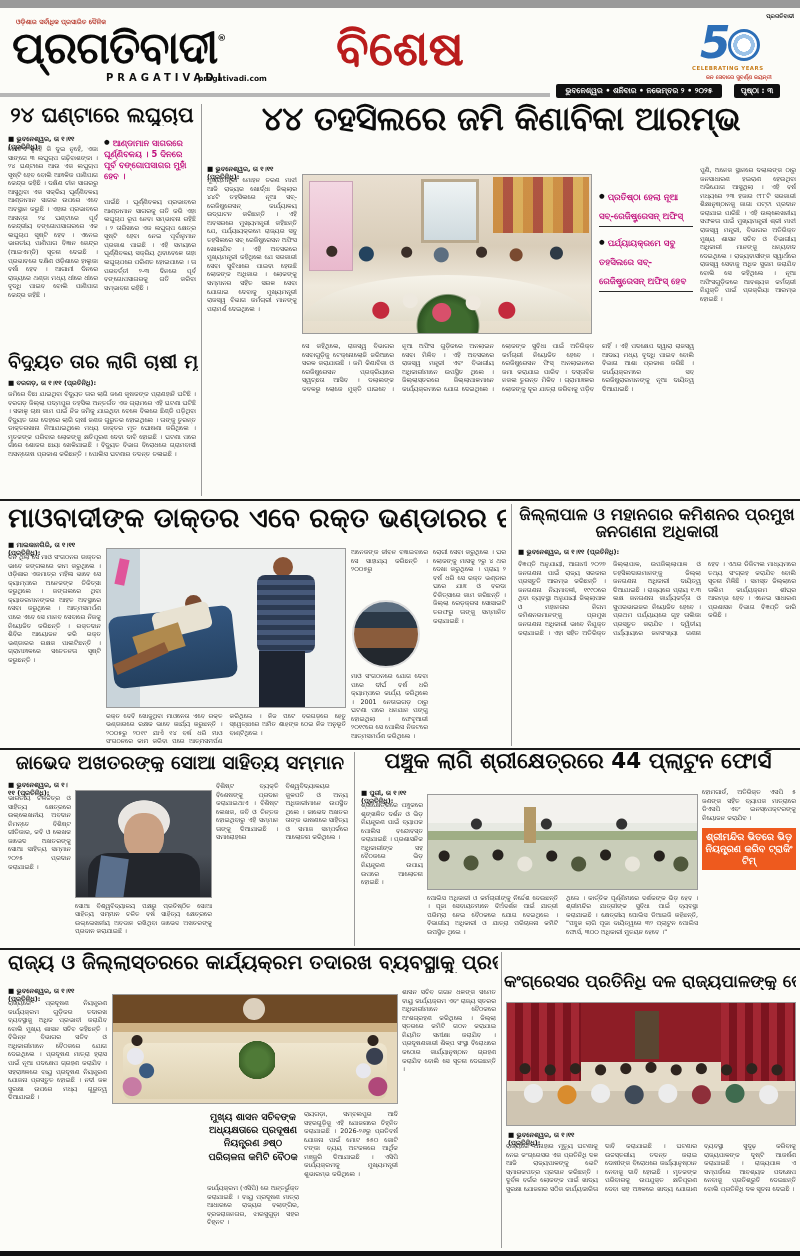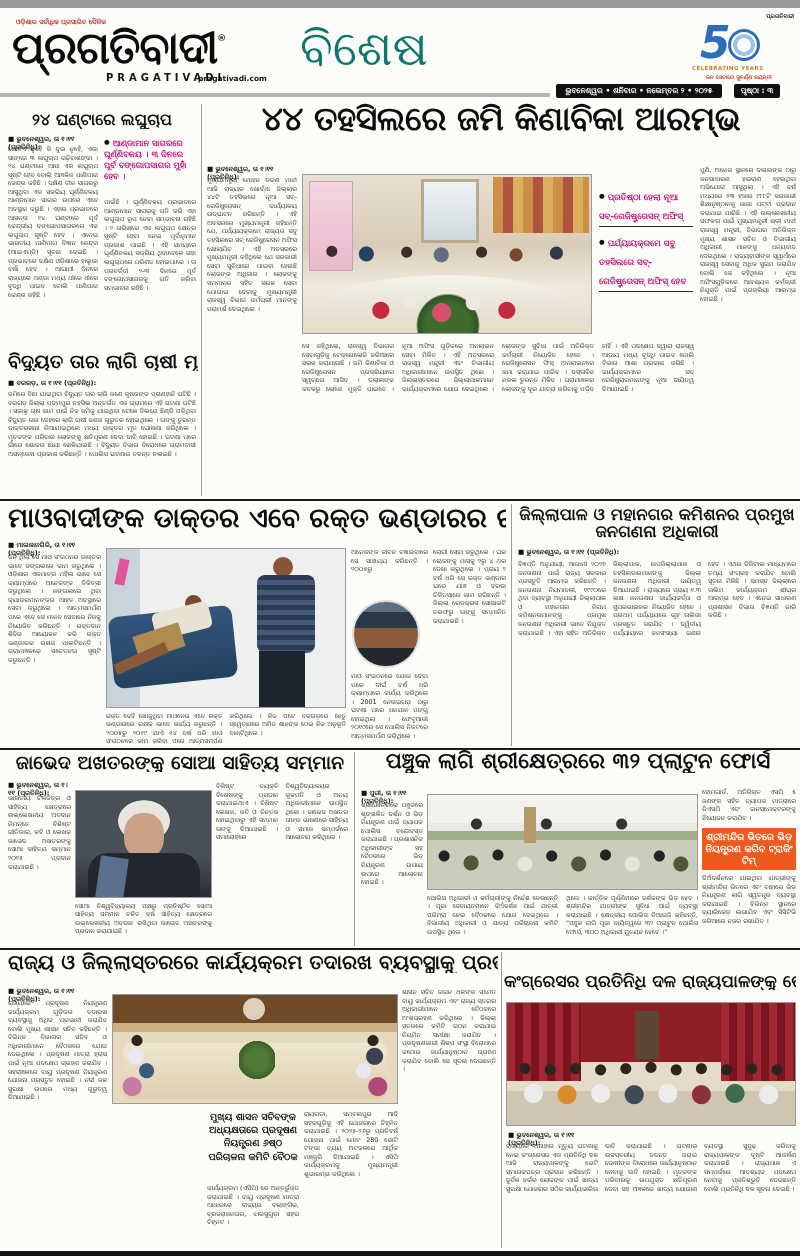--- a/index.html
+++ b/index.html
@@ -27,21 +27,21 @@
         display:flex;align-items:center;justify-content:center;padding:2px 3px}
   .kicker{background:#101010;color:#fff;font-weight:700;font-size:8.6px;text-align:center;line-height:15px;overflow:hidden;white-space:nowrap}
   .pullq{font-size:9.6px;font-weight:700;color:#0d0d0d;text-align:center;line-height:1.38}
   .caption{font-size:6.3px;line-height:1.34;color:#222;text-align:justify;overflow:hidden}
   
   .tagline{font-size:6.6px;font-weight:700;color:#b53326}
   .logoodia{font-size:44px;font-weight:900;color:#0a0a0a;line-height:1;letter-spacing:-1px;white-space:nowrap}
   .reg{font-size:9px;vertical-align:22px}
   .logoen{font-size:10px;font-weight:700;letter-spacing:4px;color:#111}
   .site{font-size:7.5px;font-weight:700;color:#111}
-  .section{font-size:48px;font-weight:400;color:#0f766e;line-height:1;white-space:nowrap}
+  .section{font-size:48px;font-weight:700;color:#b91c1c;line-height:1;text-align:center;white-space:nowrap}
   .f-top{font-size:5.8px;font-weight:700;color:#111;text-align:right}
   .f-num{font-size:44px;font-weight:700;font-style:italic;color:#2d6fb7;line-height:1}
   .f-circle{width:32px;height:32px;border-radius:50%;border:3px solid #2d6fb7;background:
             radial-gradient(circle at 50% 50%, #ffffff 0 36%, #9cc3e8 37% 58%, #ffffff 59%)}
   .f-years{font-size:5.4px;font-weight:700;color:#c87f1e;letter-spacing:.5px}
   .f-sub{font-size:5.6px;font-weight:700;color:#c0392b;white-space:nowrap}
   .datebar{background:#101010;color:#fff;font-size:7.6px;font-weight:700;text-align:center;line-height:14px;border-radius:2px;white-space:nowrap;overflow:hidden}
   .grayrule{background:#b6b6b6}
   .dot{display:inline-block;width:7px;height:7px;border-radius:50%;margin-right:2px}
   .dc{background:#00adef}.dm{background:#ec008c}.dg1{background:#8f8f8f}.dg2{background:#cfcfcf}.dy{background:#f2e400}.dk{background:#161616}
@@ -63,24 +63,24 @@
     <div class="abs f-num" style="left:14px;top:8px">5</div>
     <div class="abs f-circle" style="left:42px;top:16px"></div>
     <div class="abs f-years" style="left:6px;top:52px">CELEBRATING YEARS</div>
     <div class="abs f-sub" style="left:20px;top:61px">ଜନ ସେବାରେ ସୁବର୍ଣ୍ଣ ଜୟନ୍ତୀ</div>
   </div>
 
   <div class="abs datebar" style="left:556px;top:76px;width:166px;height:14px">ଭୁବନେଶ୍ୱର • ଶନିବାର • ନଭେମ୍ବର ୨ • ୨୦୨୫</div>
   <div class="abs datebar" style="left:734px;top:76px;width:46px;height:14px">ପୃଷ୍ଠା : ୩</div>
   <div class="abs grayrule" style="left:0;top:85px;width:550px;height:4px"></div>
 
-  <div class="abs hl" style="left:8px;top:104px;width:188px;font-size:16px">୨୪ ଘଣ୍ଟାରେ ଲଘୁଚାପ</div>
+  <div class="abs hl" style="left:8px;top:96px;width:188px;font-size:21px">୨୪ ଘଣ୍ଟାରେ ଲଘୁଚାପ</div>
   <div class="abs byline" style="left:8px;top:128px;width:90px">■ ଭୁବନେଶ୍ୱର, ତା ୧।୧୧ (ପ୍ରତିନିଧି):</div>
   <div class="abs bt" style="left:8px;top:137px;width:90px;height:200px">ଗୋଟିଏ ନୁହେଁ କି ଦୁଇ ନୁହେଁ, ଏକା ସାଙ୍ଗେ ୩ ଲଘୁଚାପ ଗଢ଼ିବାଶଙ୍କା । ୨୪ ଘଣ୍ଟାରେ ଆଉ ଏକ ଲଘୁଚାପ ସୃଷ୍ଟି ହେବ ବୋଲି ଆଞ୍ଚଳିକ ପାଣିପାଗ କେନ୍ଦ୍ର କହିଛି । ଦକ୍ଷିଣ ଚୀନ ସାଗରରୁ ଆସୁଥିବା ଏକ ସକ୍ରିୟ ଘୂର୍ଣ୍ଣିବଳୟ ଆଣ୍ଡାମାନ ସାଗର ଉପରେ ଏବେ ଅବସ୍ଥାନ କରୁଛି । ଏହାର ପ୍ରଭାବରେ ଆସନ୍ତା ୨୪ ଘଣ୍ଟାରେ ପୂର୍ବ କେନ୍ଦ୍ରୀୟ ବଙ୍ଗୋପସାଗରରେ ଏକ ଲଘୁଚାପ ସୃଷ୍ଟି ହେବ । ଏନେଇ ଭାରତୀୟ ପାଣିପାଗ ବିଜ୍ଞାନ କେନ୍ଦ୍ର (ଆଇଏମ୍‌ଡି) ସୂଚନା ଦେଇଛି । ପ୍ରଭାବରେ ଦକ୍ଷିଣ ଓଡ଼ିଶାରେ ହାଲୁକା ବର୍ଷା ହେବ । ଆଗାମୀ ଦିନରେ ରାଜ୍ୟରେ ଥଣ୍ଡା ମଧ୍ୟ ଧୀରେ ଧୀରେ ବୃଦ୍ଧି ପାଇବ ବୋଲି ପାଣିପାଗ କେନ୍ଦ୍ର କହିଛି ।</div>
-  <div class="abs hilite" style="left:104px;top:130px;width:92px"><span class="bdot"></span><span>ଆଣ୍ଡାମାନ ସାଗରରେ ଘୂର୍ଣ୍ଣିବଳୟ । ୩ ଦିନରେ ପୂର୍ବ ବଙ୍ଗୋପସାଗର ମୁହାଁ ହେବ ।</span></div>
+  <div class="abs hilite" style="left:104px;top:130px;width:92px"><span class="bdot"></span><span>ଆଣ୍ଡାମାନ ସାଗରରେ ଘୂର୍ଣ୍ଣିବଳୟ । 5 ଦିନରେ ପୂର୍ବ ବଙ୍ଗୋପସାଗର ମୁହାଁ ହେବ ।</span></div>
   <div class="abs bt" style="left:104px;top:190px;width:92px;height:147px">ପାଇଁଛି । ଘୂର୍ଣ୍ଣିବଳୟ ପ୍ରଭାବରେ ଆଣ୍ଡାମାନ ସାଗରକୁ ଗତି କରି ଏହା ଲଘୁଚାପ ରୂପ ନେବା ସମ୍ଭାବନା ରହିଛି । ୨ ତାରିଖରେ ଏକ ଲଘୁଚାପ କ୍ଷେତ୍ର ସୃଷ୍ଟି ହେବା ନେଇ ପୂର୍ବାନୁମାନ ପ୍ରକାଶ ପାଇଛି । ଏହି ସମୟରେ ଘୂର୍ଣ୍ଣିବଳୟ ସକ୍ରିୟ ଥିବାବେଳେ ତାହା ଲଘୁଚାପରେ ପରିଣତ ହୋଇପାରେ । ତା ପରବର୍ତ୍ତୀ ୨-୩ ଦିନରେ ପୂର୍ବ ବଙ୍ଗୋପସାଗରକୁ ଗତି କରିବା ସମ୍ଭାବନା ରହିଛି ।</div>
 
   <div class="abs hl" style="left:8px;top:343px;width:190px;font-size:19px">ବିଦ୍ୟୁତ ତାର ଲାଗି ଚାଷୀ ମୃତ</div>
   <div class="abs byline" style="left:8px;top:372px;width:188px">■ ବରଗଡ଼, ତା ୧।୧୧ (ପ୍ରତିନିଧି):</div>
   <div class="abs bt" style="left:8px;top:382px;width:188px;height:104px">ଜମିରେ ବିଛା ଯାଇଥିବା ବିଦ୍ୟୁତ ତାର ଲାଗି ଜଣେ କୃଷକଙ୍କ ପ୍ରାଣହାନି ଘଟିଛି । ବରଗଡ଼ ଜିଲ୍ଲା ପଦ୍ମପୁର ତହସିଲ ଅନ୍ତର୍ଗତ ଏକ ଗ୍ରାମରେ ଏହି ଘଟଣା ଘଟିଛି । ସକାଳୁ ଚାଷ କାମ ପାଇଁ ନିଜ ଜମିକୁ ଯାଇଥିବା ବେଳେ ବିଲରେ ଛିଣ୍ଡି ପଡ଼ିଥିବା ବିଦ୍ୟୁତ ତାର ଦେହରେ ଲାଗି ଚାଷୀ ଜଣକ ଗୁରୁତର ହୋଇଥିଲେ । ତାଙ୍କୁ ତୁରନ୍ତ ଡାକ୍ତରଖାନା ନିଆଯାଇଥିଲେ ମଧ୍ୟ ଡାକ୍ତର ମୃତ ଘୋଷଣା କରିଥିଲେ । ମୃତକଙ୍କ ପରିବାର ଲୋକଙ୍କୁ କ୍ଷତିପୂରଣ ଦେବା ଦାବି ହୋଇଛି । ଘଟଣା ପରେ ଗାଁରେ ଶୋକର ଛାୟା ଖେଳିଯାଇଛି । ବିଦ୍ୟୁତ ବିଭାଗ ବିରୋଧରେ ଗ୍ରାମବାସୀ ଅସନ୍ତୋଷ ପ୍ରକାଶ କରିଛନ୍ତି । ପୋଲିସ ଘଟଣାର ତଦନ୍ତ ଚଳାଇଛି ।</div>
 
   <div class="abs vr" style="left:201px;top:96px;height:392px"></div>
 
   <div class="abs hl" style="left:205px;top:94px;width:592px;font-size:33px;letter-spacing:-0.5px">୪୪ ତହସିଲରେ ଜମି କିଣାବିକା ଆରମ୍ଭ</div>
   <div class="abs byline" style="left:207px;top:158px;width:92px">■ ଭୁବନେଶ୍ୱର, ତା ୧।୧୧ (ପ୍ରତିନିଧି):</div>
@@ -145,54 +145,53 @@
     <div style="left:38px;top:6px;width:60px;height:40px;background:radial-gradient(ellipse at 50% 60%,#e9e6e2 0 60%,transparent 62%)"></div>
     <div style="left:48px;top:22px;width:40px;height:46px;background:#caa184;border-radius:45%"></div>
     <div style="left:12px;top:62px;width:112px;height:46px;background:#23262c;border-radius:20px 20px 0 0"></div>
     <div style="left:22px;top:66px;width:28px;height:42px;background:#5a6f8c;transform:rotate(8deg)"></div>
   </div>
   <div class="abs caption" style="left:75px;top:894px;width:137px;height:44px">ସୋଆ ବିଶ୍ୱବିଦ୍ୟାଳୟ ପକ୍ଷରୁ ପ୍ରତିଷ୍ଠିତ ସୋଆ ସାହିତ୍ୟ ସମ୍ମାନ ଚଳିତ ବର୍ଷ ସାହିତ୍ୟ କ୍ଷେତ୍ରରେ ଉଲ୍ଲେଖନୀୟ ଅବଦାନ ରଖିଥିବା ଜାଭେଦ ଅଖତରଙ୍କୁ ପ୍ରଦାନ କରାଯାଇଛି ।</div>
   <div class="abs bt cols2" style="left:216px;top:774px;width:132px;height:164px">ବିଶିଷ୍ଟ ବ୍ୟକ୍ତି ବିଶେଷଙ୍କୁ ପ୍ରଦାନ କରାଯାଇଥାଏ । ବିଶିଷ୍ଟ ଲେଖକ, କବି ଓ ଚିନ୍ତକ ହୋଇଥିବାରୁ ଏହି ସମ୍ମାନ ତାଙ୍କୁ ଦିଆଯାଇଛି । ସମାରୋହରେ ବିଶ୍ୱବିଦ୍ୟାଳୟର କୁଳପତି ଓ ଅନ୍ୟ ଅଧିକାରୀମାନେ ଉପସ୍ଥିତ ଥିଲେ । ଜାଭେଦ ଅଖତର ତାଙ୍କ ଭାଷଣରେ ସାହିତ୍ୟ ଓ ସମାଜ ସମ୍ପର୍କରେ ଆଲୋଚନା କରିଥିଲେ ।</div>
 
   <div class="abs vr" style="left:354px;top:744px;height:194px"></div>
 
-  <div class="abs hl" style="left:360px;top:742px;width:436px;font-size:21.5px">ପଞ୍ଚୁକ ଲାଗି ଶ୍ରୀକ୍ଷେତ୍ରରେ ୩୨ ପ୍ଲାଟୁନ ଫୋର୍ସ</div>
+  <div class="abs hl" style="left:360px;top:742px;width:436px;font-size:21.5px">ପଞ୍ଚୁକ ଲାଗି ଶ୍ରୀକ୍ଷେତ୍ରରେ 44 ପ୍ଲାଟୁନ ଫୋର୍ସ</div>
   <div class="abs byline" style="left:361px;top:782px;width:62px">■ ପୁରୀ, ତା ୧।୧୧ (ପ୍ରତିନିଧି):</div>
   <div class="abs bt" style="left:361px;top:793px;width:62px;height:145px">ଶ୍ରୀକ୍ଷେତ୍ରରେ ପଞ୍ଚୁକରେ ଶୃଙ୍ଖଳିତ ଦର୍ଶନ ଓ ଭିଡ଼ ନିୟନ୍ତ୍ରଣ ପାଇଁ ବ୍ୟାପକ ପୋଲିସ ବନ୍ଦୋବସ୍ତ କରାଯାଇଛି । ପ୍ରଶାସନିକ ଅଧିକାରୀଙ୍କ ସହ ବୈଠକରେ ଭିଡ଼ ନିୟନ୍ତ୍ରଣ ଉପାୟ ଉପରେ ଆଲୋଚନା ହୋଇଛି ।</div>
 
   <div class="photo" style="left:427px;top:786px;width:271px;height:96px;background:linear-gradient(180deg,#f3f2ee 0 30%,#e7e9e2 30% 38%,#9fae85 38% 48%,#c9cdb9 48% 100%)">
     <div style="left:0;top:22px;right:0;height:14px;background-image:radial-gradient(circle at 18% 50%,#333 0 5px,transparent 6px),radial-gradient(circle at 44% 50%,#333 0 5px,transparent 6px),radial-gradient(circle at 72% 50%,#333 0 5px,transparent 6px)"></div>
     <div style="left:96px;top:12px;width:12px;height:36px;background:#b49a68"></div>
     <div style="left:0;bottom:0;right:0;height:50px;background-image:radial-gradient(circle at 6% 34%,#26221e 0 5px,transparent 6px),radial-gradient(circle at 16% 48%,#50583c 0 7px,transparent 8px),radial-gradient(circle at 26% 32%,#26221e 0 5px,transparent 6px),radial-gradient(circle at 36% 50%,#e8e5da 0 7px,transparent 8px),radial-gradient(circle at 46% 34%,#26221e 0 5px,transparent 6px),radial-gradient(circle at 56% 50%,#50583c 0 7px,transparent 8px),radial-gradient(circle at 66% 32%,#26221e 0 5px,transparent 6px),radial-gradient(circle at 76% 50%,#e8e5da 0 7px,transparent 8px),radial-gradient(circle at 86% 34%,#26221e 0 5px,transparent 6px),radial-gradient(circle at 94% 50%,#50583c 0 7px,transparent 8px)"></div>
   </div>
   <div class="abs caption" style="left:427px;top:886px;width:131px;height:52px">ପୋଲିସ ଅଧିକାରୀ ଓ କର୍ମଚାରୀଙ୍କୁ ନିର୍ଦ୍ଦେଶ ଦେଉଛନ୍ତି । ପୂଜା ସେବାୟତମାନେ ଦିଅଁଦର୍ଶନ ପାଇଁ ଯାତ୍ରୀ ପରିମ୍ରା ନେଇ ବୈଠକରେ ଯୋଗ ଦେଇଥିଲେ । ବିଭାଗୀୟ ଅଧିକାରୀ ଓ ଯାତ୍ରା ପରିଚାଳନା କମିଟି ଉପସ୍ଥିତ ଥିଲେ ।</div>
   <div class="abs caption" style="left:566px;top:886px;width:132px;height:52px">ଥିଲେ । କାର୍ତ୍ତିକ ପୂର୍ଣ୍ଣିମାରେ ଦର୍ଶକଙ୍କ ଭିଡ଼ ହେବ । ଶ୍ରୀମନ୍ଦିର ଯାତ୍ରୀଙ୍କ ସୁବିଧା ପାଇଁ ବ୍ୟବସ୍ଥା କରାଯାଇଛି । କ୍ଷେତ୍ରୀୟ ପୋଲିସ ଡିଆଇଜି କହିଛନ୍ତି, "ପଞ୍ଚୁକ ଲାଗି ପୂଜା ଦାୟିତ୍ୱରେ ୩୨ ପ୍ଲାଟୁନ ପୋଲିସ ଫୋର୍ସ, ୩୦୦ ଅଧିକାରୀ ମୁତୟନ ହେବେ ।"</div>
 
   <div class="abs bt" style="left:702px;top:780px;width:94px;height:38px">ହୋମଗାର୍ଡ, ଅତିରିକ୍ତ ଏସପି ୫ ଜଣଙ୍କ ସହିତ ବ୍ୟାପକ ମାତ୍ରାରେ ଡିଏସପି ଏବଂ ଇନସ୍ପେକ୍ଟରଙ୍କୁ ନିୟୋଜନ କରାଯିବ ।</div>
   <div class="abs obox" style="left:702px;top:820px;width:94px;height:42px">ଶ୍ରୀମନ୍ଦିର ଭିତରେ ଭିଡ଼ ନିୟନ୍ତ୍ରଣ କରିବ ଟ୍ରାକିଂ ଟିମ୍</div>
-  <div class="abs bt" style="left:702px;top:866px;width:94px;height:72px">ଦିଅଁଦର୍ଶନରେ ଯାଇଥିବା ଯାତ୍ରୀଙ୍କୁ ଶ୍ରୀମନ୍ଦିର ଭିତରେ ଏବଂ ବାହାରେ ଭିଡ଼ ନିୟନ୍ତ୍ରଣ ଲାଗି ସ୍ୱତନ୍ତ୍ର ବ୍ୟବସ୍ଥା କରାଯାଇଛି । ବିଭିନ୍ନ ସ୍ଥାନରେ ବ୍ୟାରିକେଡ଼ ଲଗାଯିବ ଏବଂ ସିସିଟିଭି ଜରିଆରେ ନଜର ରଖାଯିବ ।</div>
 
   <div class="abs rowrule" style="left:0;top:940px;width:800px"></div>
 
   <div class="abs hl" style="left:8px;top:944px;width:490px;font-size:20px">ରାଜ୍ୟ ଓ ଜିଲ୍ଲାସ୍ତରରେ କାର୍ଯ୍ୟକ୍ରମ ତଦାରଖ ବ୍ୟବସ୍ଥାକୁ ପ୍ରଭାବୀ କରାଯିବ</div>
   <div class="abs byline" style="left:8px;top:980px;width:99px">■ ଭୁବନେଶ୍ୱର, ତା ୧।୧୧ (ପ୍ରତିନିଧି):</div>
   <div class="abs bt" style="left:8px;top:991px;width:99px;height:247px">ରାଜ୍ୟରେ ପ୍ରଦୂଷଣ ନିୟନ୍ତ୍ରଣ କାର୍ଯ୍ୟକ୍ରମ ଗୁଡ଼ିକର ତଦାରଖ ବ୍ୟବସ୍ଥାକୁ ଅଧିକ ପ୍ରଭାବୀ କରାଯିବ ବୋଲି ମୁଖ୍ୟ ଶାସନ ସଚିବ କହିଛନ୍ତି । ବିଭିନ୍ନ ବିଭାଗର ସଚିବ ଓ ଅଧିକାରୀମାନେ ବୈଠକରେ ଯୋଗ ଦେଇଥିଲେ । ପ୍ରଦୂଷଣ ମାତ୍ରା ହ୍ରାସ ପାଇଁ ନୂଆ ପଦକ୍ଷେପ ଗ୍ରହଣ କରାଯିବ । ସହରାଞ୍ଚଳରେ ବାୟୁ ପ୍ରଦୂଷଣ ନିୟନ୍ତ୍ରଣ ଯୋଜନା ପ୍ରସ୍ତୁତ ହୋଇଛି । ନଦୀ ଜଳ ସୁରକ୍ଷା ଉପରେ ମଧ୍ୟ ଗୁରୁତ୍ୱ ଦିଆଯାଇଛି ।</div>
 
   <div class="photo" style="left:112px;top:986px;width:286px;height:110px;background:linear-gradient(180deg,#6e4a26 0 26%,#cdb184 26% 34%,#e6d9bd 34% 100%)">
     <div style="left:130px;top:3px;width:22px;height:22px;border-radius:50%;background:#f0e8d8;opacity:.85"></div>
     <div style="left:10px;bottom:4px;right:10px;height:56px;background:linear-gradient(#efe6cf,#ddd0b0);border-radius:8px"></div>
     <div style="left:126px;bottom:22px;width:36px;height:42px;background:radial-gradient(circle,#4f7a37 0 40%,#3c6128 68%,transparent 70%)"></div>
     <div style="left:0;top:34px;width:80px;height:72px;background-image:radial-gradient(circle at 30% 16%,#2e241e 0 5px,transparent 6px),radial-gradient(circle at 28% 38%,#e8e8ee 0 8px,transparent 9px),radial-gradient(circle at 42% 58%,#3a5a80 0 7px,transparent 8px),radial-gradient(circle at 24% 80%,#c77ba4 0 9px,transparent 10px)"></div>
     <div style="right:0;top:34px;width:80px;height:72px;background-image:radial-gradient(circle at 70% 16%,#2e241e 0 5px,transparent 6px),radial-gradient(circle at 72% 38%,#394050 0 8px,transparent 9px),radial-gradient(circle at 58% 58%,#e8e8ee 0 7px,transparent 8px),radial-gradient(circle at 76% 80%,#b0487a 0 9px,transparent 10px)"></div>
   </div>
 
   <div class="abs bt" style="left:402px;top:980px;width:94px;height:258px">ଶାସନ ସଚିବ ଗଗନ ଧଳଙ୍କ ସମେତ ବାୟୁ କାର୍ଯ୍ୟକ୍ରମ ଏବଂ ରାଜ୍ୟ ସ୍ତରର ଅଧିକାରୀମାନେ ବୈଠକରେ ଅଂଶଗ୍ରହଣ କରିଥିଲେ । ଜିଲ୍ଲା ସ୍ତରରେ କମିଟି ଗଠନ କରାଯାଇ ନିୟମିତ ସମୀକ୍ଷା କରାଯିବ । ପ୍ରଦୂଷଣକାରୀ ଶିଳ୍ପ ସଂସ୍ଥା ବିରୋଧରେ କଠୋର କାର୍ଯ୍ୟାନୁଷ୍ଠାନ ଗ୍ରହଣ କରାଯିବ ବୋଲି ସେ ସୂଚନା ଦେଇଛନ୍ତି ।</div>
   <div class="abs pullq" style="left:207px;top:1102px;width:92px">ମୁଖ୍ୟ ଶାସନ ସଚିବଙ୍କ ଅଧ୍ୟକ୍ଷତାରେ ପ୍ରଦୂଷଣ ନିୟନ୍ତ୍ରଣ ୬ଷ୍ଠ ପରିଚାଳନା କମିଟି ବୈଠକ</div>
   <div class="abs bt" style="left:207px;top:1176px;width:92px;height:62px">କାର୍ଯ୍ୟକ୍ରମ (ଏସିପି) ରେ ଅନ୍ତର୍ଭୁକ୍ତ କରାଯାଇଛି । ବାୟୁ ପ୍ରଦୂଷଣ ମାତ୍ରା ଆଧାରରେ ରାଜ୍ୟର ବଲାଙ୍ଗିର, ବ୍ରଜରାଜନଗର, ଝାରସୁଗୁଡ଼ା ସହର ଚିହ୍ନଟ ।</div>
-  <div class="abs bt" style="left:304px;top:1102px;width:94px;height:136px">ରାୟଗଡ଼ା, ସମ୍ବଲପୁର ଆଦି ସହରଗୁଡ଼ିକୁ ଏହି ଯୋଜନାରେ ଚିହ୍ନିତ କରାଯାଇଛି । ୨୦୨୫-୨୬ରୁ ପ୍ରତିବର୍ଷ ଯୋଜନା ପାଇଁ ମୋଟ 280 କୋଟି ଟଙ୍କା ବ୍ୟୟ ଅଟକଳରେ ଆର୍ଥିକ ମଞ୍ଜୁରି ଦିଆଯାଇଛି । ଏସିପି କାର୍ଯ୍ୟକ୍ରମକୁ ମୁଖ୍ୟମନ୍ତ୍ରୀ ଶୁଭାରମ୍ଭ କରିଥିଲେ ।</div>
+  <div class="abs bt" style="left:304px;top:1102px;width:94px;height:136px">ରାୟଗଡ଼ା, ସମ୍ବଲପୁର ଆଦି ସହରଗୁଡ଼ିକୁ ଏହି ଯୋଜନାରେ ଚିହ୍ନିତ କରାଯାଇଛି । 2026-୨୬ରୁ ପ୍ରତିବର୍ଷ ଯୋଜନା ପାଇଁ ମୋଟ ୫୫୦ କୋଟି ଟଙ୍କା ବ୍ୟୟ ଅଟକଳରେ ଆର୍ଥିକ ମଞ୍ଜୁରି ଦିଆଯାଇଛି । ଏସିପି କାର୍ଯ୍ୟକ୍ରମକୁ ମୁଖ୍ୟମନ୍ତ୍ରୀ ଶୁଭାରମ୍ଭ କରିଥିଲେ ।</div>
 
   <div class="abs vr" style="left:501px;top:944px;height:296px"></div>
 
   <div class="abs hl" style="left:504px;top:964px;width:292px;font-size:17px">କଂଗ୍ରେସର ପ୍ରତିନିଧି ଦଳ ରାଜ୍ୟପାଳଙ୍କୁ ଭେଟିଲେ</div>
 
   <div class="photo" style="left:506px;top:994px;width:290px;height:124px;background:linear-gradient(180deg,#8e1d26 0 48%,#e4dbc8 48% 72%,#cfc5b2 72% 100%)">
     <div style="left:0;top:0;width:74px;height:78px;background:repeating-linear-gradient(90deg,#a32733 0 8px,#7c141f 8px 16px)"></div>
     <div style="right:0;top:0;width:74px;height:78px;background:repeating-linear-gradient(90deg,#a32733 0 8px,#7c141f 8px 16px)"></div>
     <div style="left:128px;top:8px;width:24px;height:48px;background:#5a4632"></div>
     <div style="left:4px;bottom:8px;right:4px;height:62px;background-image:radial-gradient(circle at 5% 22%,#2e241e 0 5px,transparent 6px),radial-gradient(circle at 14% 24%,#2e241e 0 5px,transparent 6px),radial-gradient(circle at 23% 22%,#2e241e 0 5px,transparent 6px),radial-gradient(circle at 32% 24%,#2e241e 0 5px,transparent 6px),radial-gradient(circle at 41% 22%,#2e241e 0 5px,transparent 6px),radial-gradient(circle at 50% 20%,#2e241e 0 5px,transparent 6px),radial-gradient(circle at 59% 24%,#2e241e 0 5px,transparent 6px),radial-gradient(circle at 68% 22%,#2e241e 0 5px,transparent 6px),radial-gradient(circle at 77% 24%,#2e241e 0 5px,transparent 6px),radial-gradient(circle at 86% 22%,#2e241e 0 5px,transparent 6px),radial-gradient(circle at 95% 24%,#2e241e 0 5px,transparent 6px),radial-gradient(circle at 8% 62%,#ececec 0 9px,transparent 10px),radial-gradient(circle at 20% 64%,#d98c2e 0 9px,transparent 10px),radial-gradient(circle at 32% 62%,#ececec 0 9px,transparent 10px),radial-gradient(circle at 44% 64%,#3f4a58 0 9px,transparent 10px),radial-gradient(circle at 56% 62%,#ececec 0 9px,transparent 10px),radial-gradient(circle at 68% 64%,#8e2f3a 0 9px,transparent 10px),radial-gradient(circle at 80% 62%,#3f6b4f 0 9px,transparent 10px),radial-gradient(circle at 92% 64%,#ececec 0 9px,transparent 10px)"></div>

